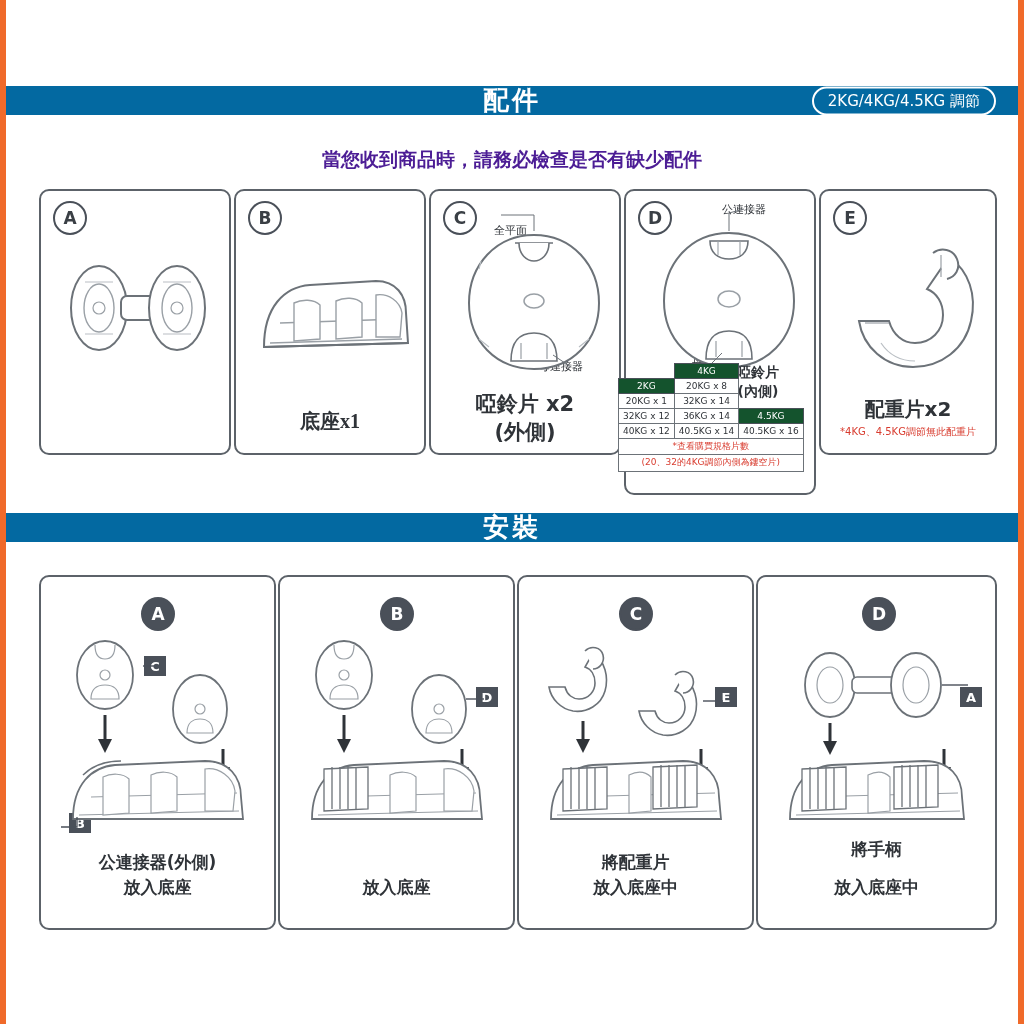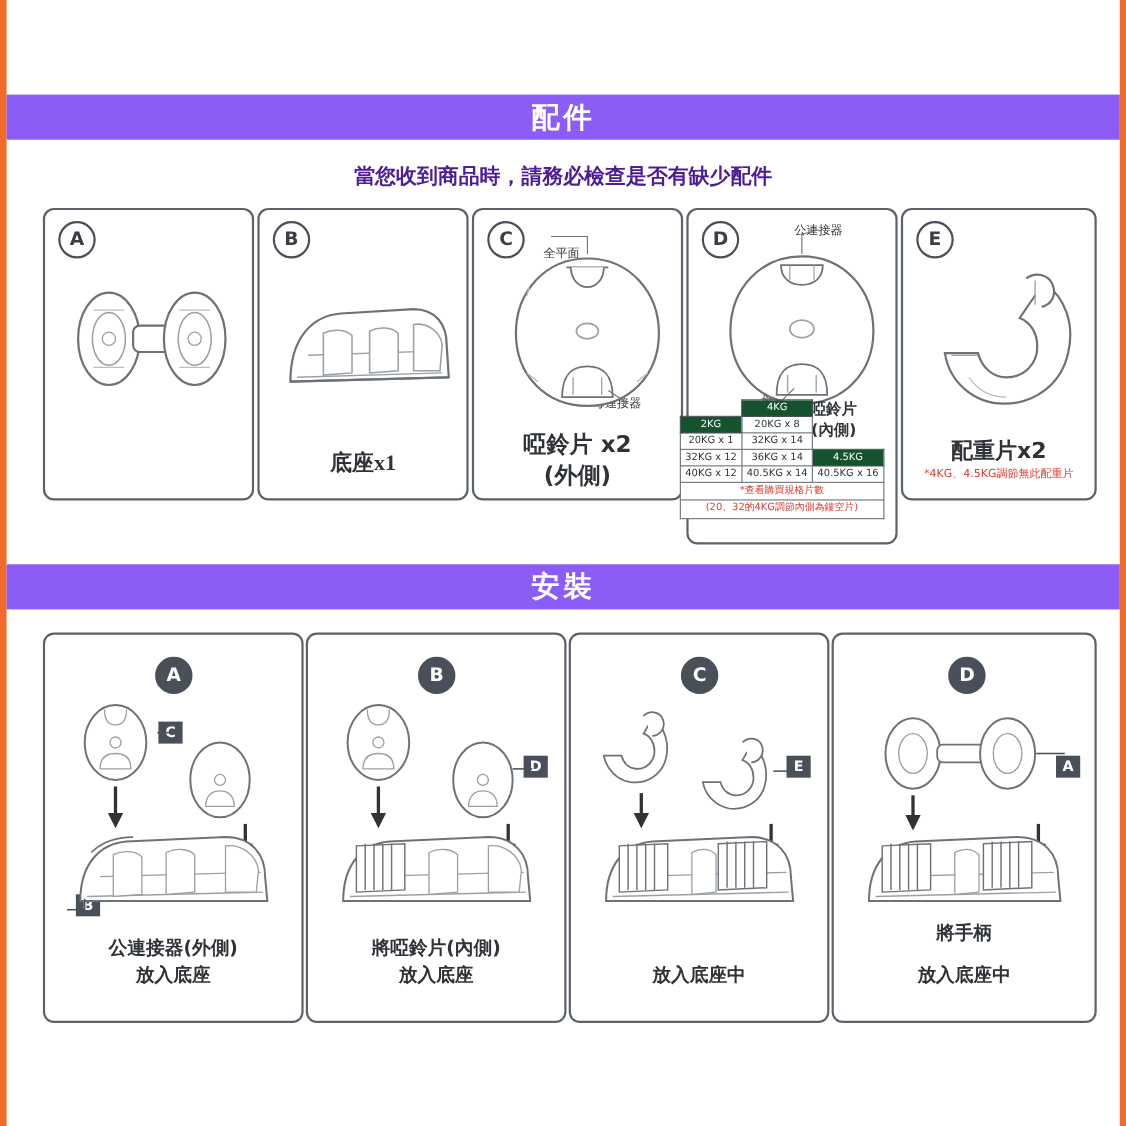--- a/index.html
+++ b/index.html
@@ -14,23 +14,23 @@
   .page{
     position:absolute;inset:0;
     border-left:6px solid #f06a2a;
     border-right:6px solid #f06a2a;
     box-sizing:border-box;
   }
 
   
   .bar{
     position:absolute;left:0;right:0;
-    background:#8b5cf6;
+    background:#0369a1;
     color:#ffffff;
-    height:41px;
+    height:29px;
     display:flex;align-items:center;justify-content:center;
   }
   .bar .title{
     font-size:26px;font-weight:bold;letter-spacing:3px;
   }
   .badge{
     position:absolute;right:22px;top:50%;transform:translateY(-50%);
     border:2px solid #ffffff;border-radius:20px;
     padding:3px 14px;font-size:15px;white-space:nowrap;
   }
@@ -106,20 +106,21 @@
     display:flex;align-items:center;justify-content:center;
   }
 </style>
 </head>
 <body>
 
 <div class="page">
 
   <div class="bar" style="top:86px;">
     <span class="title">配件</span>
+    <span class="badge">2KG/4KG/4.5KG 調節</span>
   </div>
 
   <div class="subtitle" style="top:147px;">當您收到商品時，請務必檢查是否有缺少配件</div>
 
   <div class="panel" style="left:33px;top:189px;width:192px;height:266px;">
     <div class="letter" style="left:12px;top:10px;">A</div>
     <svg class="art" style="left:20px;top:55px;" width="155" height="130" viewBox="0 0 155 130">
       <ellipse cx="38" cy="62" rx="28" ry="42" fill="#fff" stroke="#6c7278" stroke-width="2"></ellipse>
       <ellipse cx="38" cy="62" rx="15" ry="24" fill="#fff" stroke="#9aa0a6" stroke-width="1.4"></ellipse>
       <circle cx="38" cy="62" r="6" fill="#fff" stroke="#9aa0a6" stroke-width="1.2"></circle>
@@ -292,21 +293,20 @@
       <path d="M18 170 C18 136 36 118 60 116 L150 112 C174 112 186 128 186 148 L188 170 Z" fill="#fff" stroke="#6c7278" stroke-width="1.8"></path>
       <path d="M24 166 L184 162" stroke="#9aa0a6" stroke-width="1.2"></path>
       <path d="M36 148 L182 144" stroke="#9aa0a6" stroke-width="1.2"></path>
       <g stroke="#6c7278" stroke-width="1.3" fill="#fff">
         <path d="M30 120 L74 118 L74 160 L30 162 Z"></path>
         <path d="M38 118 L38 160 M46 118 L46 160 M54 118 L54 160 M62 118 L62 160"></path>
       </g>
       <path d="M96 126 C104 122 116 122 122 128 L122 162 L96 164 Z" fill="#fff" stroke="#9aa0a6" stroke-width="1.2"></path>
       <path d="M150 120 C164 118 178 128 180 142 L178 162 L150 162 Z" fill="#fff" stroke="#9aa0a6" stroke-width="1.2"></path>
     </svg>
-    <div class="caption" style="top:275px;">將啞鈴片(內側)</div>
     <div class="caption" style="top:300px;">放入底座</div>
   </div>
 
   <div class="panel" style="left:511px;top:575px;width:237px;height:355px;">
     <div class="letter filled" style="left:100px;top:20px;">C</div>
     <div class="tagbox" style="left:196px;top:110px;">E</div>
     <svg class="art" style="left:14px;top:72px;" width="212" height="185" viewBox="0 0 212 185">
 
       <path d="M60 4 C72 12 76 28 72 42 C68 56 54 64 40 62 C28 60 18 50 16 38 L32 38 C34 46 40 50 46 50 C56 50 62 42 62 34 C62 26 58 20 52 18 Z" fill="#fff" stroke="#6c7278" stroke-width="1.6"></path>
       <path d="M52 2 C58 -4 68 -2 70 6 C72 14 66 20 60 20" fill="#fff" stroke="#6c7278" stroke-width="1.6"></path>
@@ -323,20 +323,21 @@
       <g stroke="#6c7278" stroke-width="1.3" fill="#fff">
         <path d="M30 120 L74 118 L74 160 L30 162 Z"></path>
         <path d="M38 118 L38 160 M46 118 L46 160 M54 118 L54 160 M62 118 L62 160"></path>
       </g>
       <g stroke="#6c7278" stroke-width="1.3" fill="#fff">
         <path d="M120 118 L164 116 L164 158 L120 160 Z"></path>
         <path d="M128 116 L128 158 M136 116 L136 158 M144 116 L144 158 M152 116 L152 158"></path>
       </g>
       <path d="M96 126 C104 122 112 122 118 128 L118 162 L96 164 Z" fill="#fff" stroke="#9aa0a6" stroke-width="1.2"></path>
     </svg>
+    <div class="caption" style="top:275px;">將配重片</div>
     <div class="caption" style="top:300px;">放入底座中</div>
   </div>
 
   <div class="panel" style="left:750px;top:575px;width:241px;height:355px;">
     <div class="letter filled" style="left:104px;top:20px;">D</div>
     <div class="tagbox" style="left:202px;top:110px;">A</div>
     <svg class="art" style="left:14px;top:72px;" width="216" height="185" viewBox="0 0 216 185">
 
       <ellipse cx="58" cy="36" rx="25" ry="32" fill="#fff" stroke="#6c7278" stroke-width="1.8"></ellipse>
       <ellipse cx="58" cy="36" rx="13" ry="18" fill="#fff" stroke="#9aa0a6" stroke-width="1.2"></ellipse>

